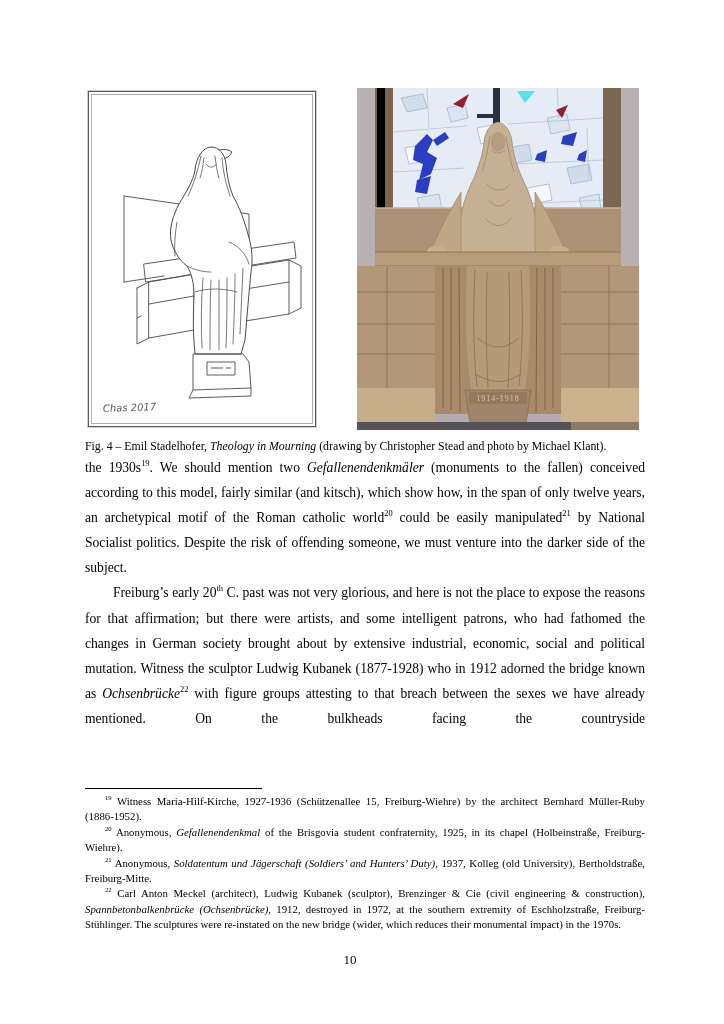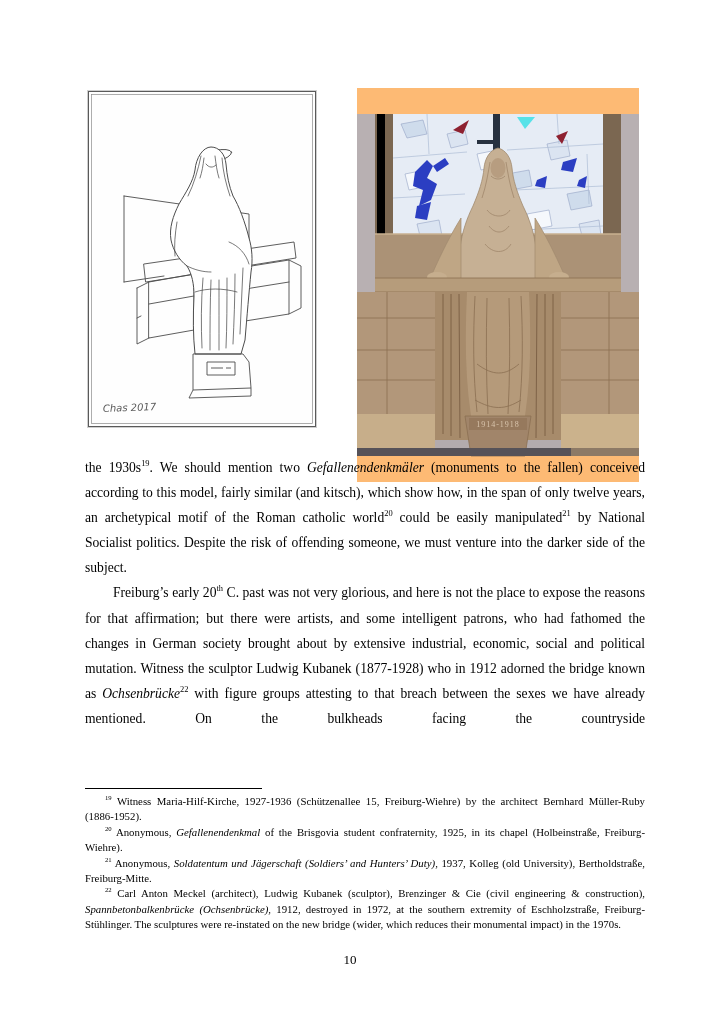--- a/index.html
+++ b/index.html
@@ -13,22 +13,22 @@
     overflow:hidden;
   }
   
   .fig-drawing{
     position:absolute;left:88px;top:91px;width:226px;height:334px;
     background:#fefefe;
     border:1px solid #5a5a5a;
     box-shadow:0 0 0 1px #cfcfcf;
   }
   .fig-photo{
-    position:absolute;left:357px;top:88px;width:282px;height:394px;
-    background:#fdba74;
+    position:absolute;left:357px;top:88px;width:282px;height:342px;
+    background:#4d7c0f;
   }
   .fig-drawing svg,.fig-photo svg{display:block;width:100%;height:100%;}
   
   .caption{
     position:absolute;left:85px;top:438px;width:576px;
     font-size:11.8px;line-height:16px;white-space:nowrap;
   }
   
   .body-text{
     position:absolute;left:85px;top:455px;width:560px;
@@ -202,20 +202,21 @@
       <rect x="0" y="300" width="78" height="42" fill="#c7ae8a"></rect>
       <rect x="204" y="300" width="78" height="42" fill="#cbb28c"></rect>
       <path d="M108,302 L174,302 L168,342 L114,342 Z" fill="#a1856a" stroke="#8a6f52" stroke-width="0.8"></path>
       <rect x="112" y="304" width="58" height="12" fill="#96795d"></rect>
       <text x="141" y="313" font-size="8" text-anchor="middle" fill="#d8c4ac" letter-spacing="1" font-family="Liberation Serif, serif">1914-1918</text>
       <rect x="0" y="334" width="282" height="8" fill="#565258"></rect>
       <rect x="214" y="334" width="68" height="8" fill="#8d7a66"></rect>
     </svg>
   </div>
 
+  <div class="caption"><span>Fig. 4 – Emil Stadelhofer, </span><i>Theology in Mourning</i><span> (drawing by Christopher Stead and photo by Michael Klant).</span></div>
 
   <div class="body-text">
     <p><span>the 1930s</span><sup>19</sup><span>. We should mention two </span><i>Gefallenendenkmäler</i><span> (monuments to the fallen) conceived according to this model, fairly similar (and kitsch), which show how, in the span of only twelve years, an archetypical motif of the Roman catholic world</span><sup>20</sup><span> could be easily manipulated</span><sup>21</sup><span> by National Socialist politics. Despite the risk of offending someone, we must venture into the darker side of the subject.</span></p>
     <p class="indented"><span>Freiburg’s early 20</span><sup>th</sup><span> C. past was not very glorious, and here is not the place to expose the reasons for that affirmation; but there were artists, and some intelligent patrons, who had fathomed the changes in German society brought about by extensive industrial, economic, social and political mutation. Witness the sculptor Ludwig Kubanek (1877-1928) who in 1912 adorned the bridge known as </span><i>Ochsenbrücke</i><sup>22</sup><span> with figure groups attesting to that breach between the sexes we have already mentioned. On the bulkheads facing the countryside</span></p>
   </div>
 
   <div class="fn-rule"></div>
 
   <div class="footnotes">
     <p><sup>19</sup><span> Witness Maria-Hilf-Kirche, 1927-1936 (Schützenallee 15, Freiburg-Wiehre) by the architect Bernhard Müller-Ruby (1886-1952).</span></p>

